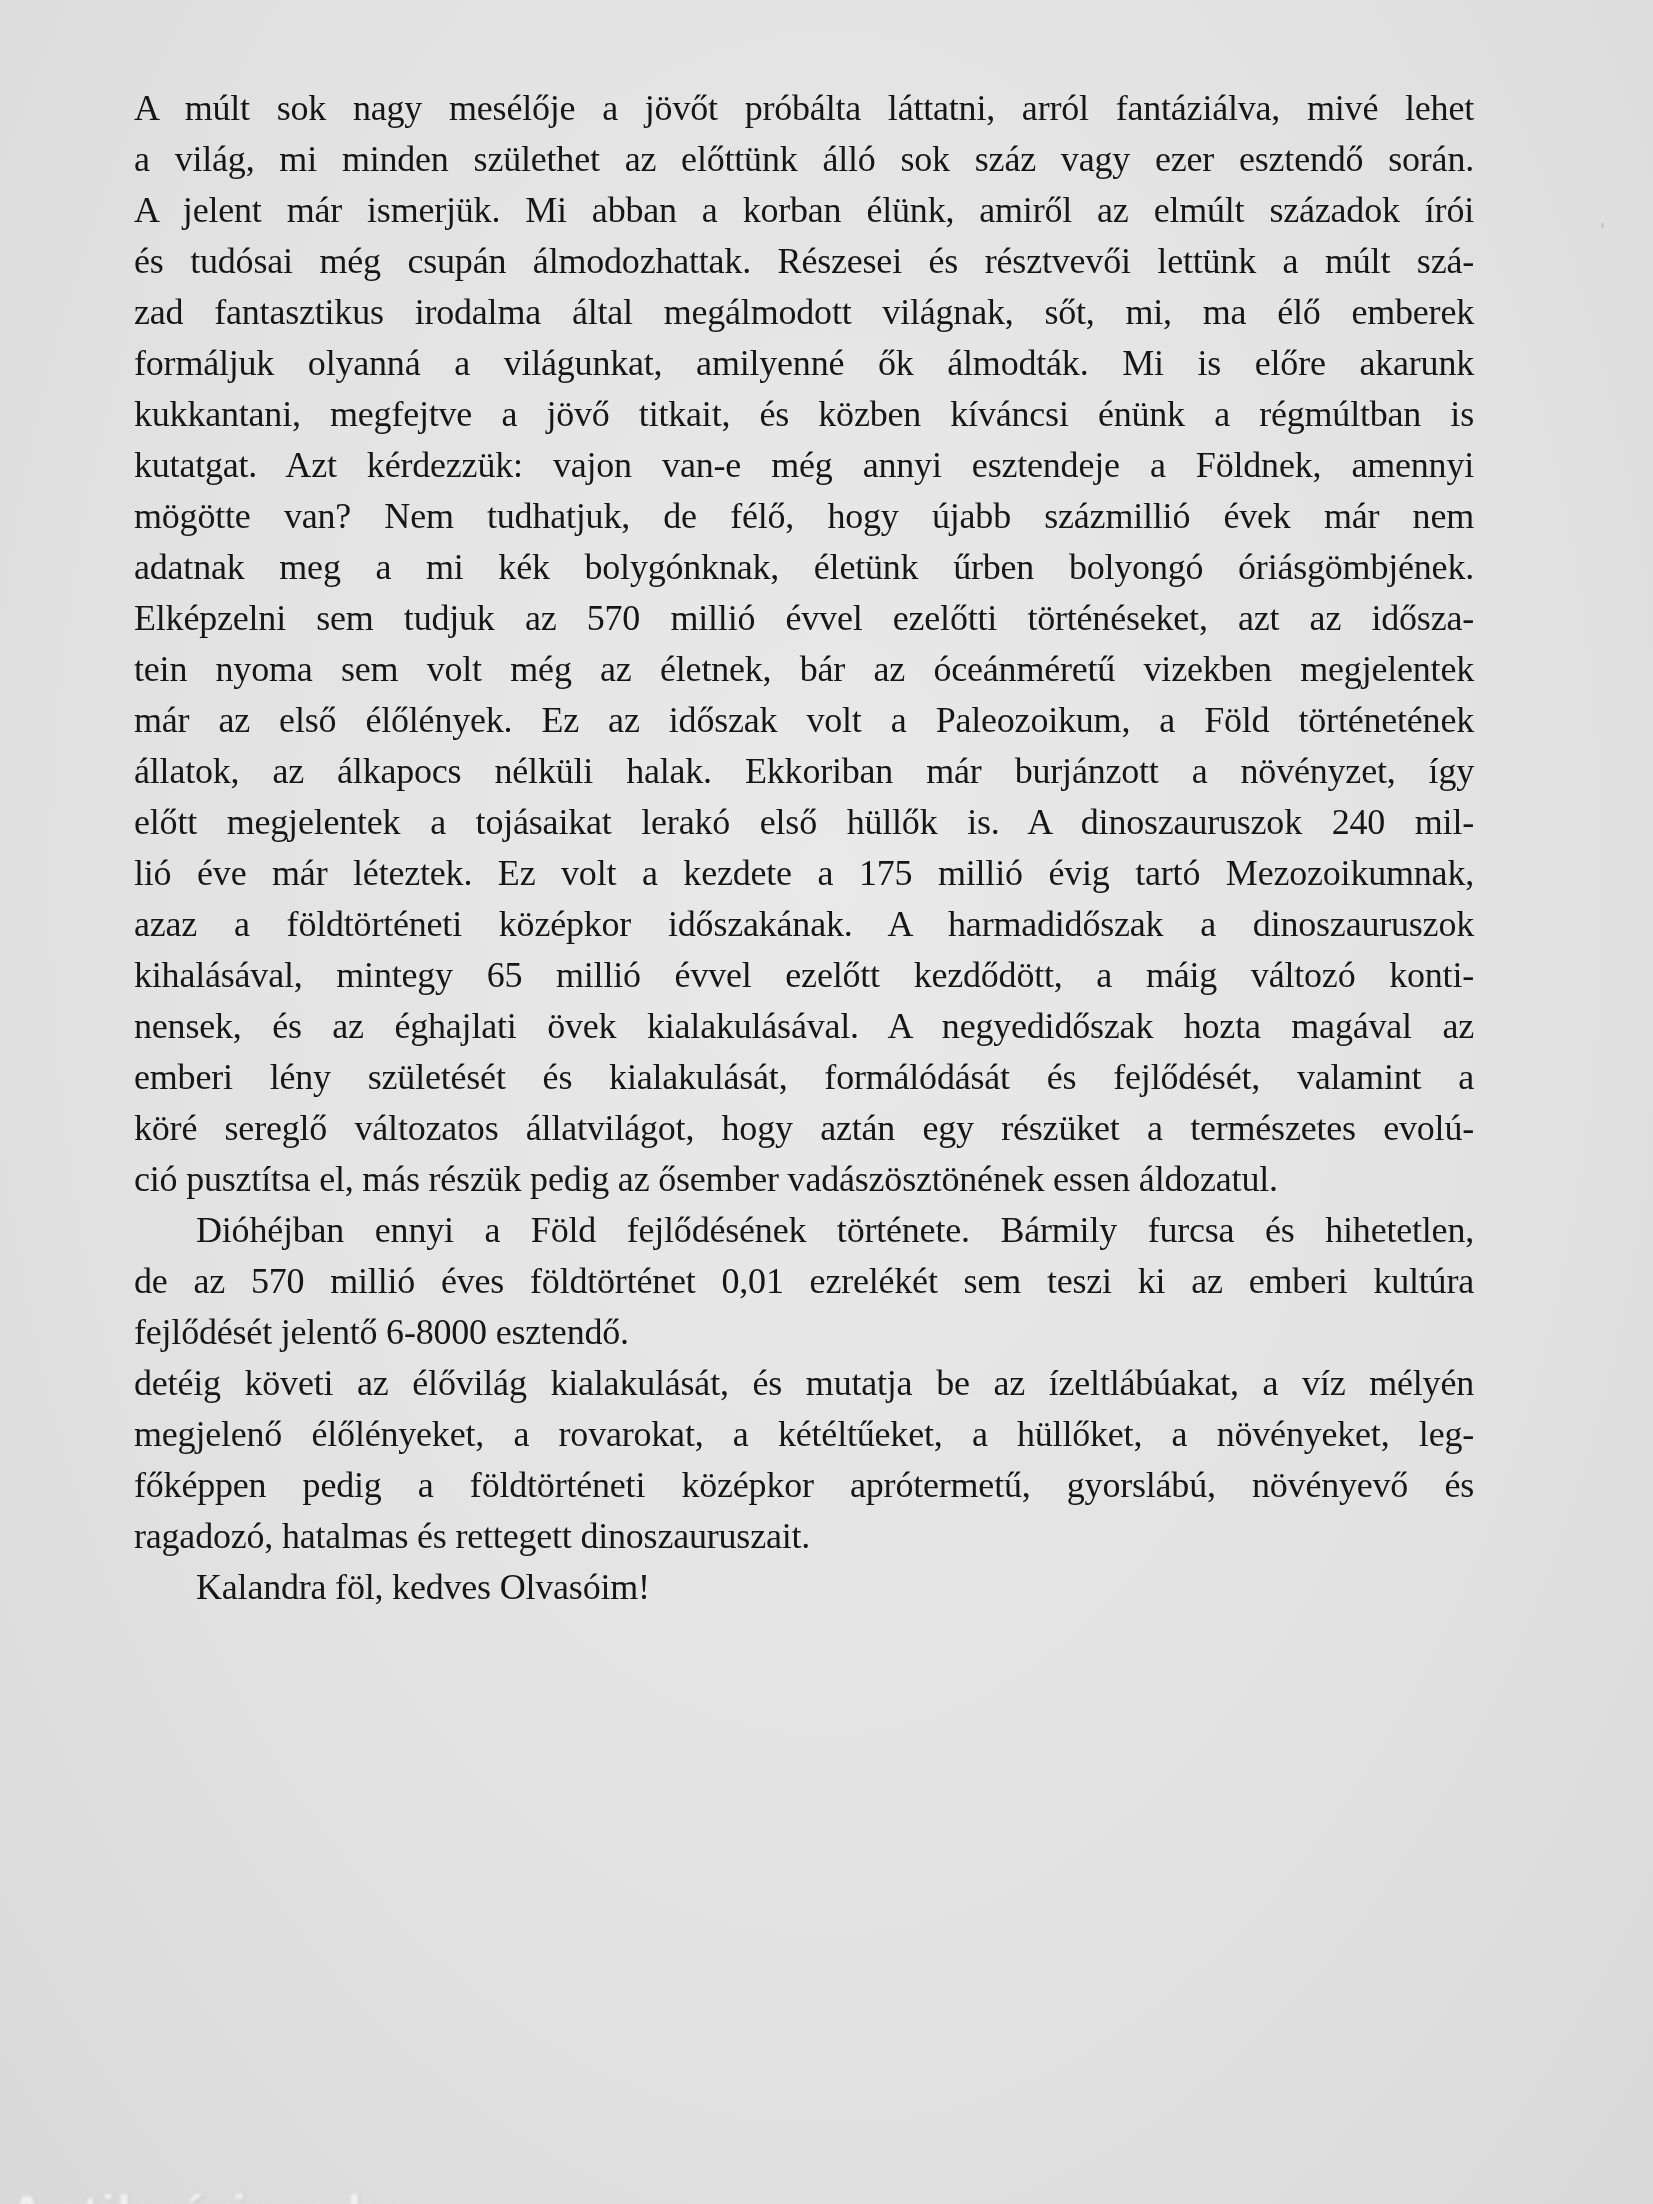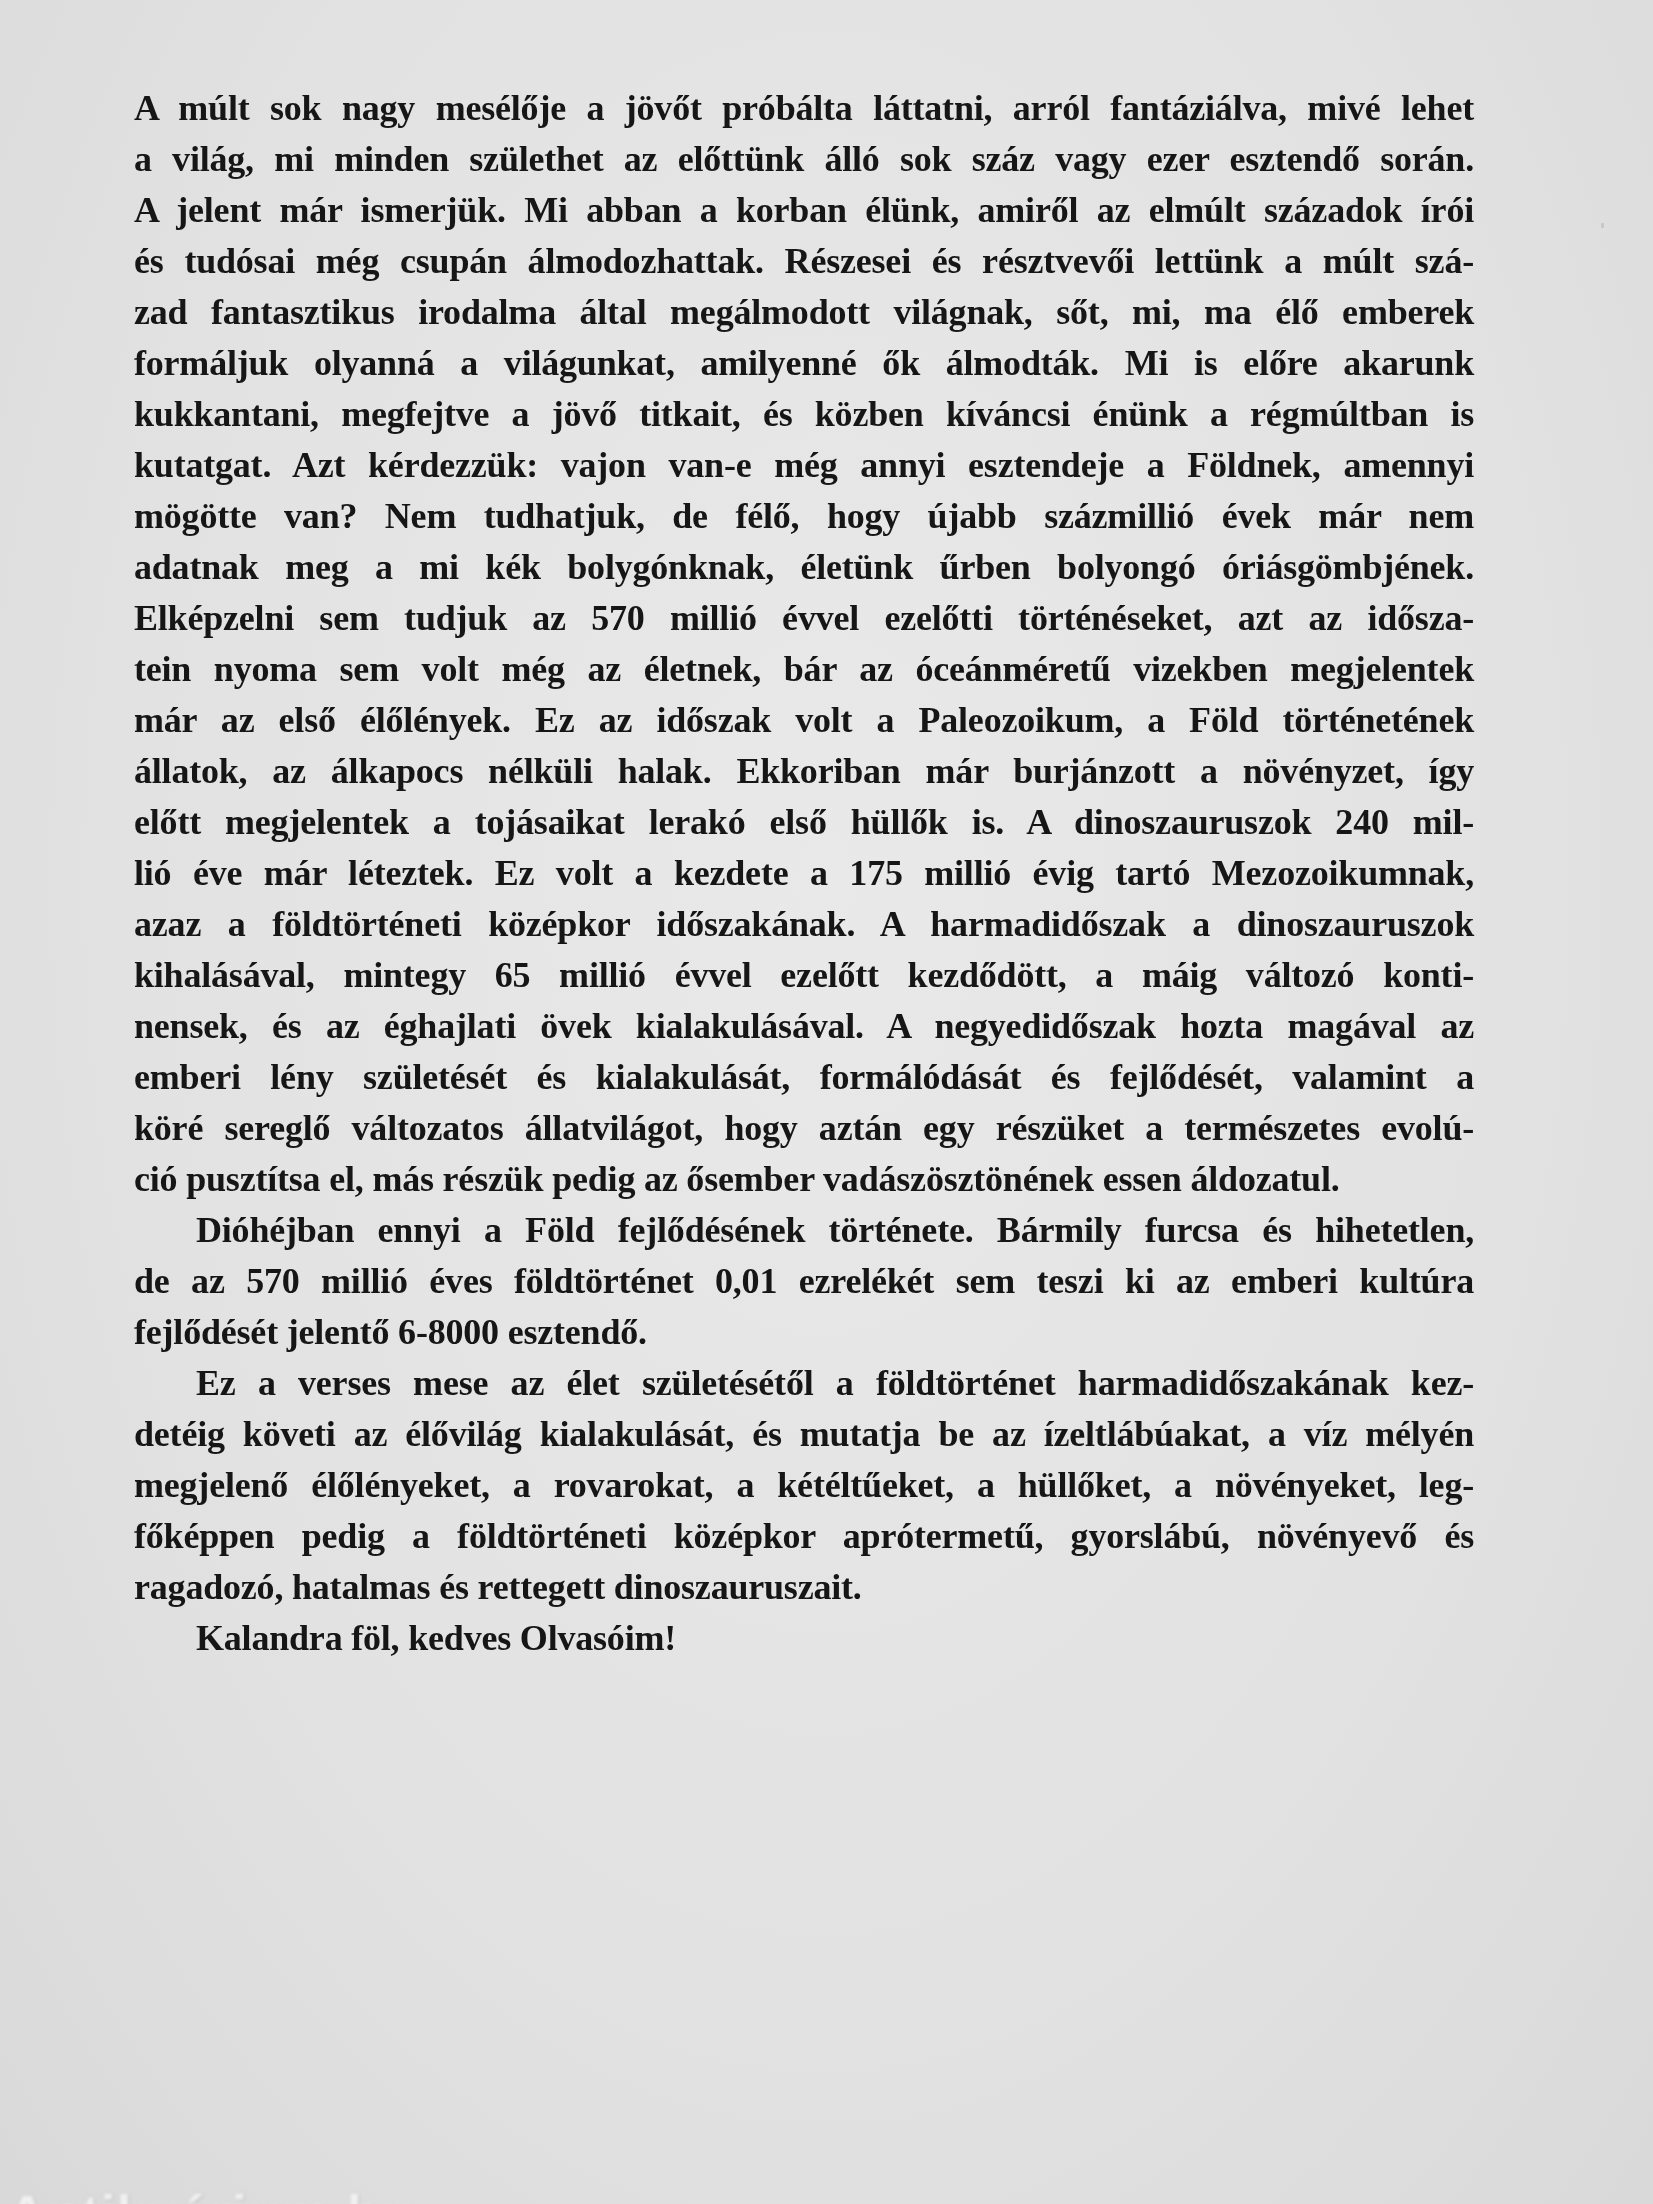--- a/index.html
+++ b/index.html
@@ -28,21 +28,20 @@
     }
     .line {
       display: block;
       height: 51px;
       line-height: 51px;
       font-size: 36px;
       white-space: nowrap;
       text-align: justify;
       text-align-last: justify;
       letter-spacing: -0.2px;
-      font-weight: bold;
     }
     .line.last {
       text-align-last: left;
     }
     .line.indent {
       padding-left: 62px;
     }
     .watermark {
       position: absolute;
       left: 7.8px;
@@ -92,21 +91,20 @@
       <span class="line">emberi lény születését és kialakulását, formálódását és fejlődését, valamint a</span>
       <span class="line">köré sereglő változatos állatvilágot, hogy aztán egy részüket a természetes evolú-</span>
       <span class="line last">ció pusztítsa el, más részük pedig az ősember vadászösztönének essen áldozatul.</span>
     </div>
     <div class="para">
       <span class="line indent">Dióhéjban ennyi a Föld fejlődésének története. Bármily furcsa és hihetetlen,</span>
       <span class="line">de az 570 millió éves földtörténet 0,01 ezrelékét sem teszi ki az emberi kultúra</span>
       <span class="line last">fejlődését jelentő 6-8000 esztendő.</span>
     </div>
     <div class="para">
-      <span class="line indent">Ez a verses mese az élet születésétől a földtörténet harmadidőszakának kez-</span>
       <span class="line">detéig követi az élővilág kialakulását, és mutatja be az ízeltlábúakat, a víz mélyén</span>
       <span class="line">megjelenő élőlényeket, a rovarokat, a kétéltűeket, a hüllőket, a növényeket, leg-</span>
       <span class="line">főképpen pedig a földtörténeti középkor aprótermetű, gyorslábú, növényevő és</span>
       <span class="line last">ragadozó, hatalmas és rettegett dinoszauruszait.</span>
     </div>
     <div class="para">
       <span class="line indent last">Kalandra föl, kedves Olvasóim!</span>
     </div>
   </div>
 

